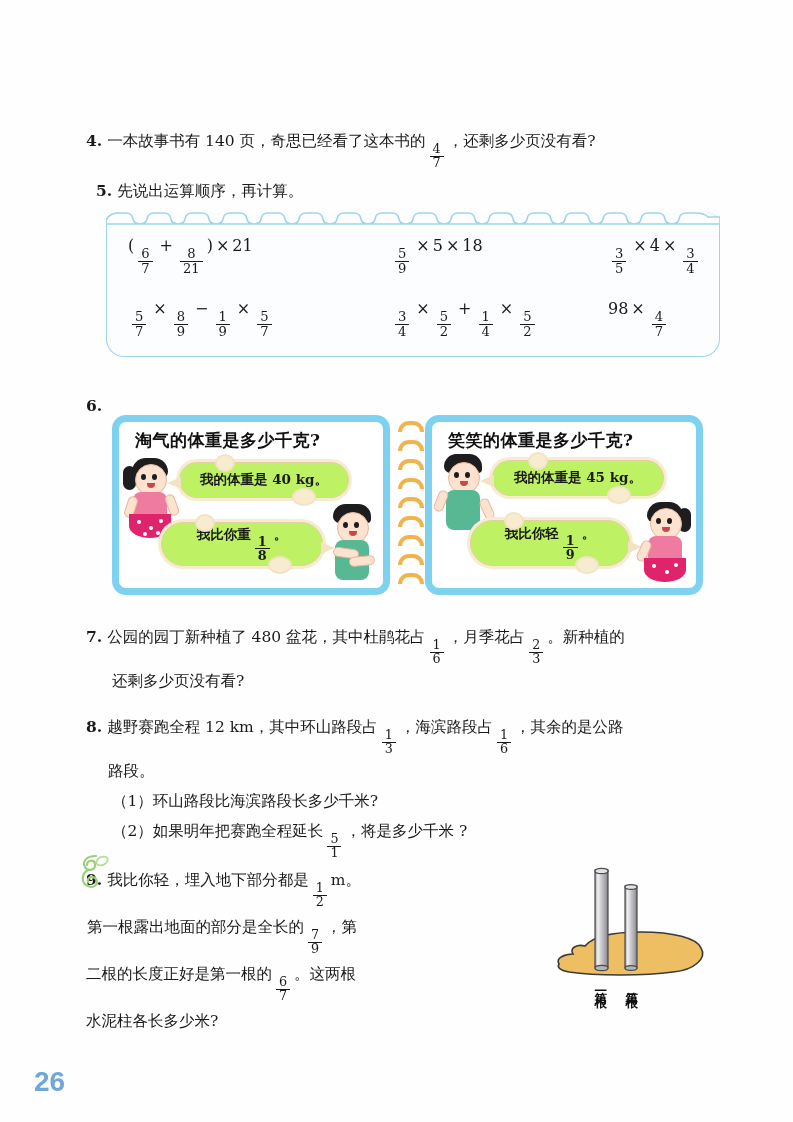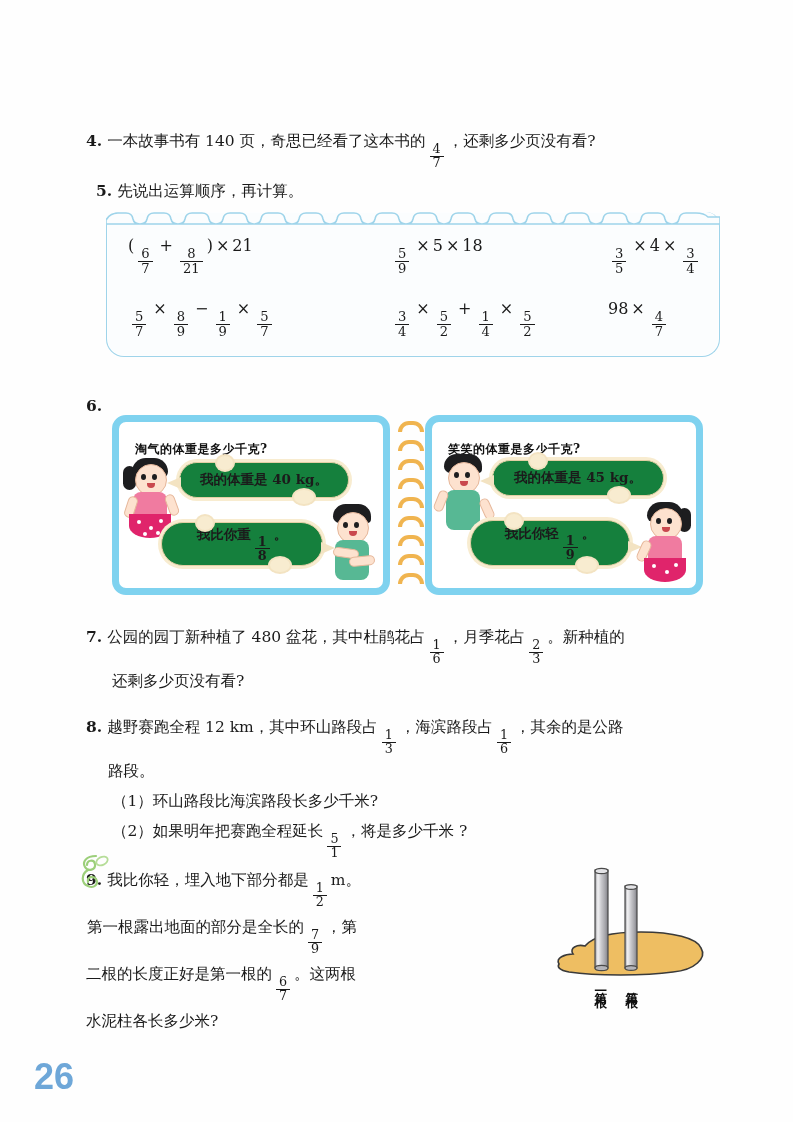--- a/index.html
+++ b/index.html
@@ -119,26 +119,25 @@
     background: #ffffff;
     box-sizing: border-box;
   }
   .panel.left  { left: 0; }
   .panel.right { right: 7px; }
 
   .panel-title {
     position: absolute;
     left: 16px;
     top: 7px;
-    font-size: 12px;
+    font-size: 17px;
     font-weight: bold;
     letter-spacing: 0.5px;
     color: #111;
     font-family: "DejaVu Serif", "Liberation Serif", serif;
-    margin-top: 12px;
   }
 
   
   .binding {
     position: absolute;
     left: 50%;
     transform: translateX(-50%);
     top: 4px;
     width: 30px;
     height: 172px;
@@ -150,21 +149,21 @@
     height: 11px;
     border: 4px solid #f0b44f;
     border-bottom: none;
     border-radius: 13px 13px 0 0;
     box-sizing: border-box;
   }
 
   
   .bubble {
     position: absolute;
-    background: #15803d;
+    background: #bef264;
     border: 1.4px solid #e2cfa4;
     border-radius: 26px;
     display: flex;
     align-items: center;
     justify-content: center;
     font-size: 13.5px;
     font-weight: bold;
     color: #1b1b1b;
     box-shadow: 0 0 0 3px #f8ecd0;
     font-family: "DejaVu Serif", "Liberation Serif", serif;
@@ -247,21 +246,21 @@
     color: #111;
     line-height: 1.1;
     font-family: "DejaVu Serif", "Liberation Serif", serif;
   }
 
   
   .pageno {
     position: absolute;
     left: 34px;
     bottom: 24px;
-    font-size: 36px;
+    font-size: 28px;
     font-weight: bold;
     color: #6ea7d8;
     font-family: "Liberation Sans", sans-serif;
   }
 </style>
 </head>
 <body>
 
 <div class="page">
 

